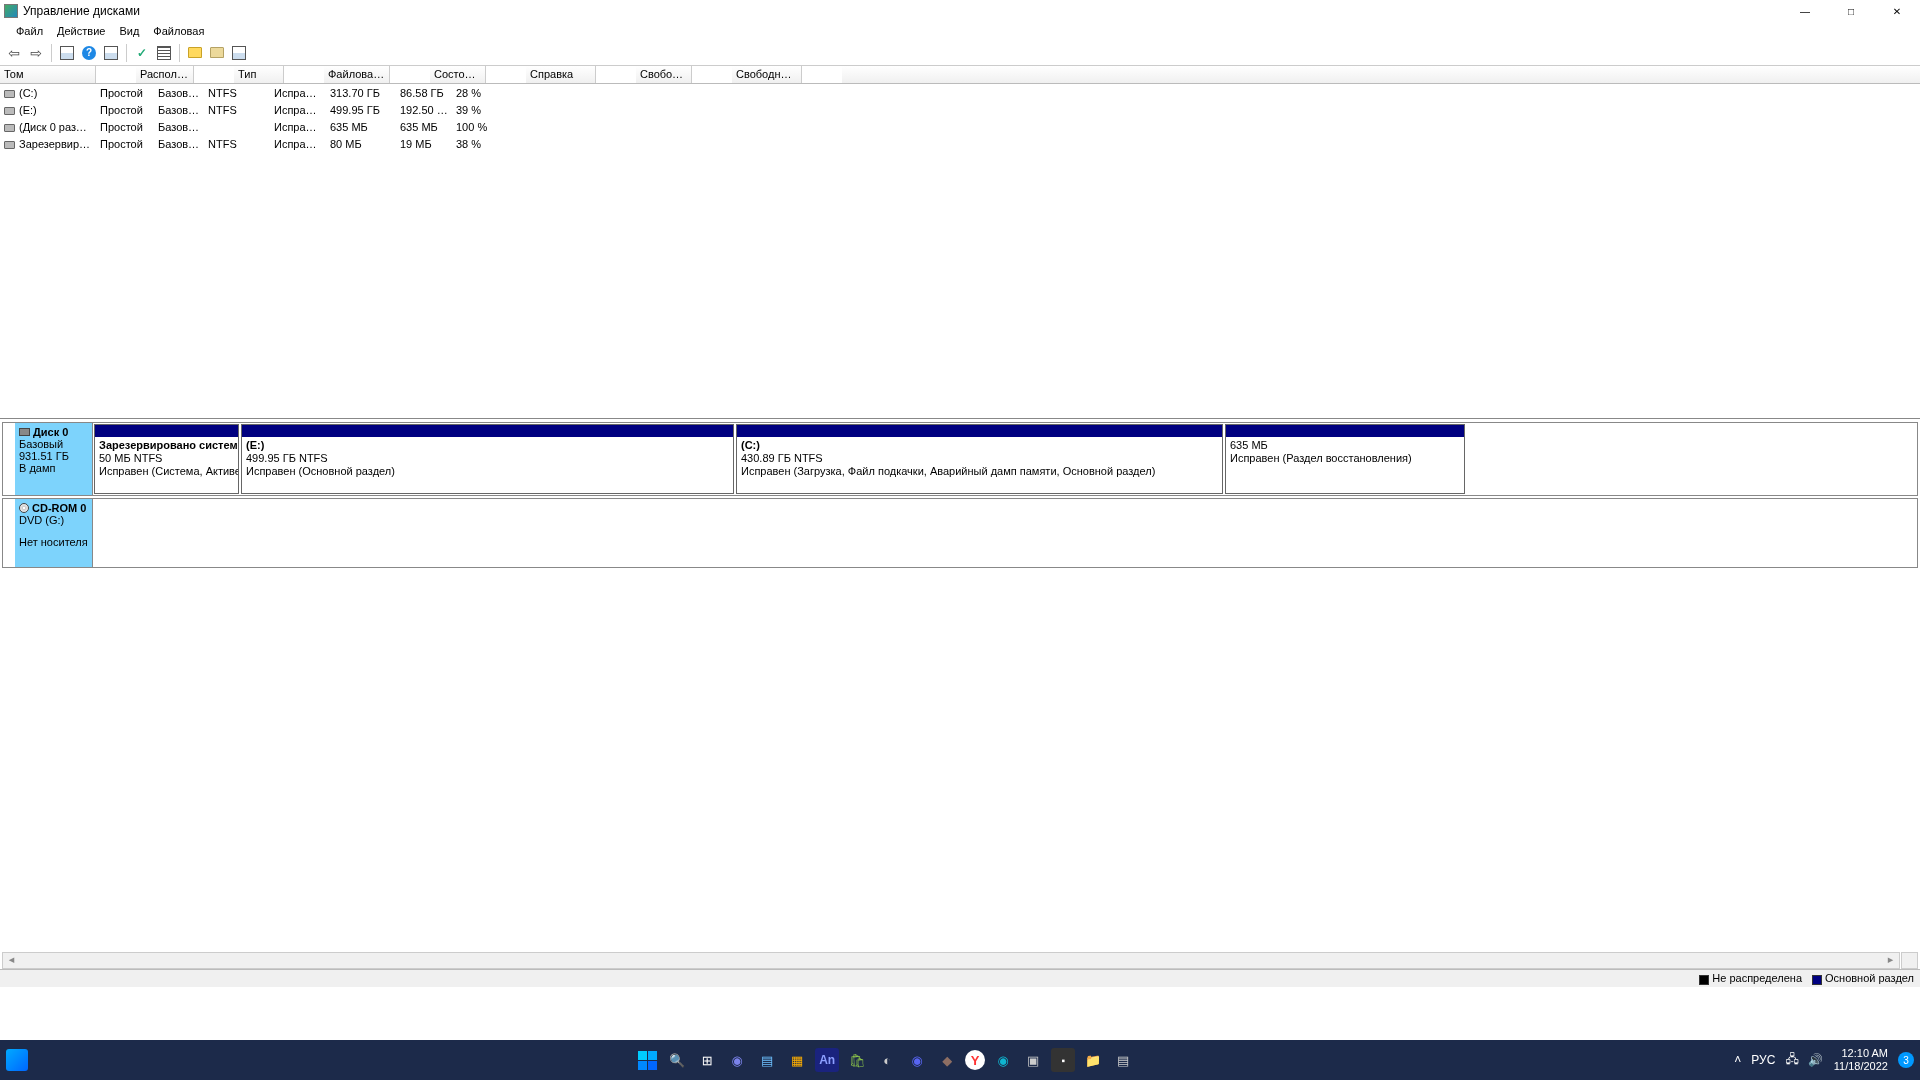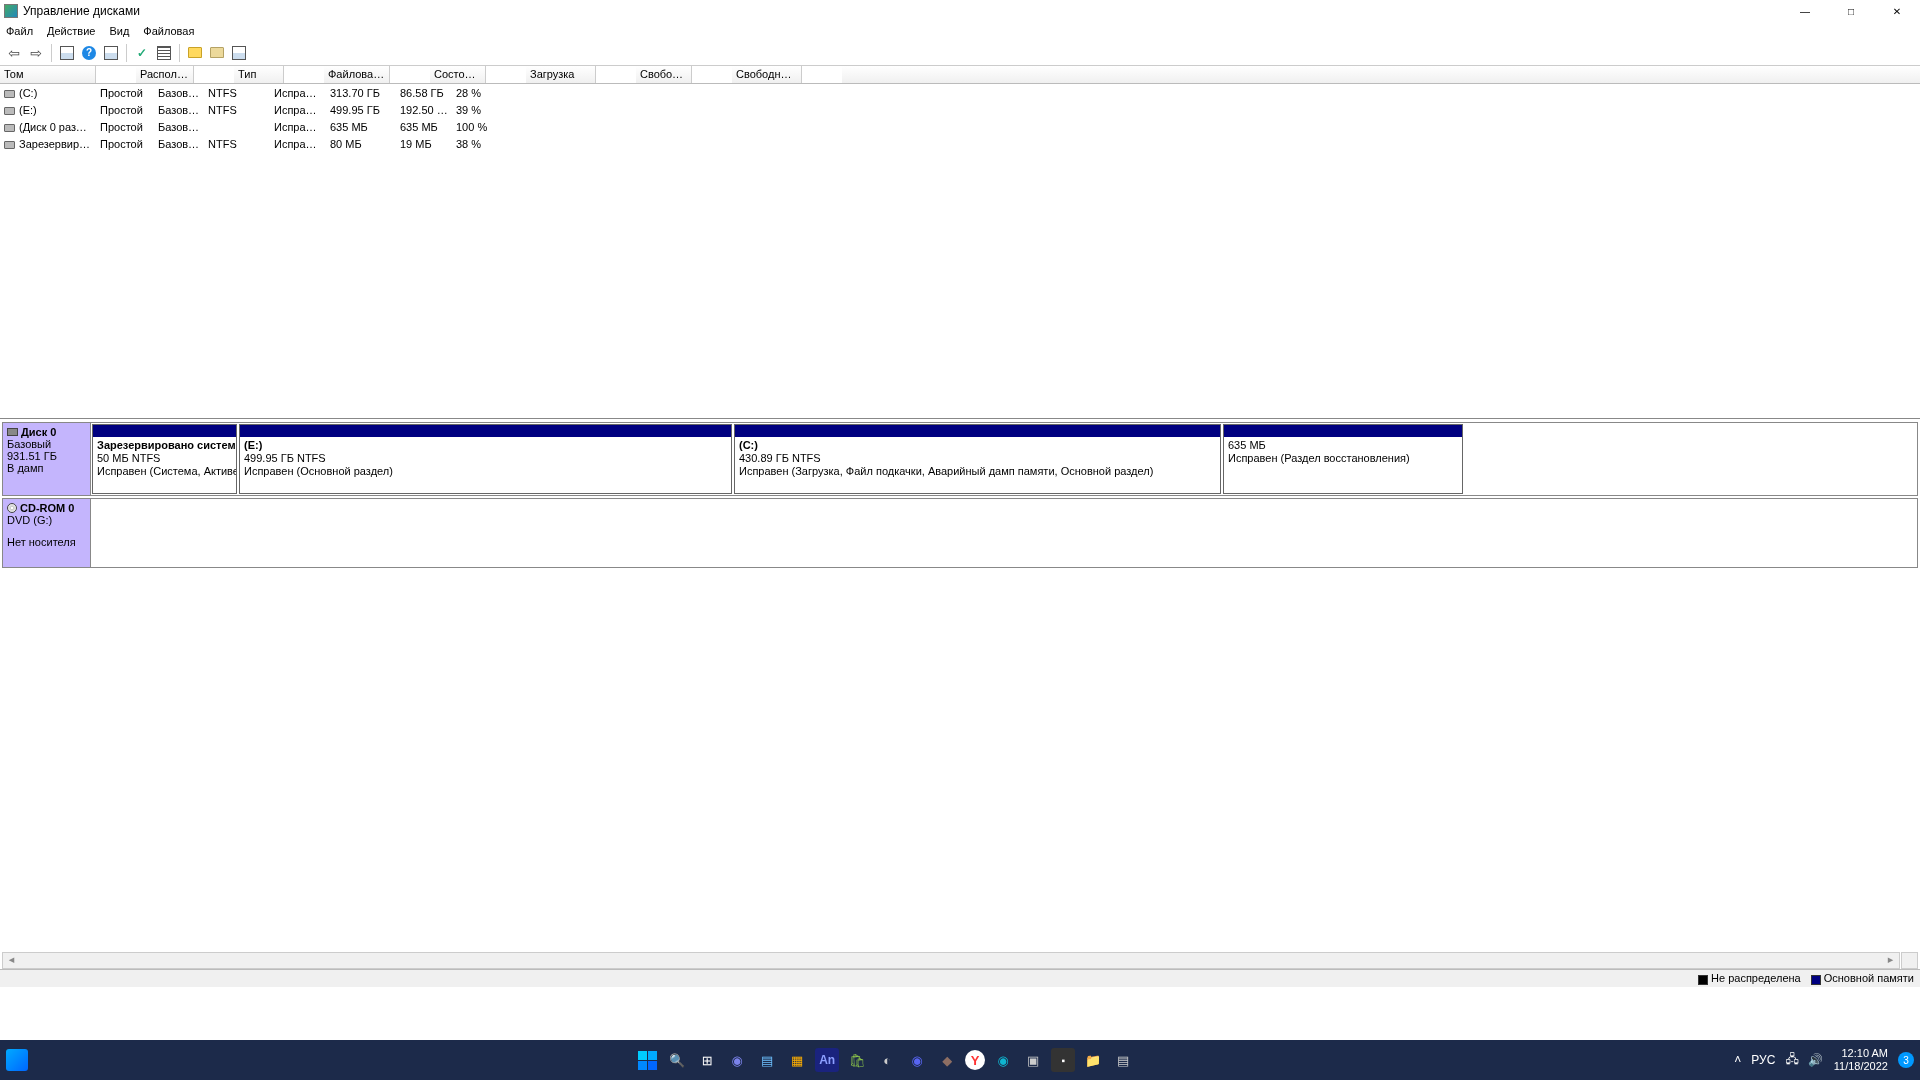--- a/index.html
+++ b/index.html
@@ -7,21 +7,21 @@
   
   
   .title-bar { display: flex; align-items: center; justify-content: space-between; height: 22px; background: #fff; padding-left: 4px; }
   .title-left { display: flex; align-items: center; gap: 5px; }
   .app-icon { width: 14px; height: 14px; background: linear-gradient(135deg,#4a6,#28b); border: 1px solid #777; }
   .title-text { font-size: 12px; }
   .win-controls { display: flex; }
   .win-btn { width: 46px; height: 22px; display: flex; align-items: center; justify-content: center; font-size: 10px; font-family: 'Segoe MDL2 Assets','Segoe UI Symbol',sans-serif; }
 
   
-  .menu-bar { display: flex; gap: 2px; padding: 2px 0; background: #fff; height: 18px; align-items: center; }
+  .menu-bar { display: flex; gap: 2px; padding: 2px 10px; background: #fff; height: 18px; align-items: center; }
   .menu-item { padding: 1px 6px; font-size: 11px; }
 
   
   .toolbar { display: flex; align-items: center; gap: 4px; padding: 2px 5px; height: 26px; border-bottom: 1px solid #ccc; background: #fff; }
   .tool-btn { width: 18px; height: 18px; display: flex; align-items: center; justify-content: center; }
   .tool-sep { width: 1px; height: 18px; background: #ccc; margin: 0 2px; }
   .arrow-l::before { content: "⇦"; color: #444; font-size: 14px; }
   .arrow-r::before { content: "⇨"; color: #444; font-size: 14px; }
   .ico-grid { width: 14px; height: 14px; border: 1px solid #555; background: linear-gradient(#fff 50%,#cde 50%); }
   .ico-help { width: 14px; height: 14px; border-radius: 50%; background: #1e88e5; color: #fff; font-size: 10px; text-align: center; line-height: 14px; font-weight: bold; }
@@ -41,21 +41,21 @@
   .col-cap { width: 70px; text-align: left; }
   .col-free { width: 56px; text-align: left; }
   .col-pct { width: 70px; text-align: left; }
   .vol-row { display: flex; height: 17px; align-items: center; }
   .vc { padding: 0 4px; font-size: 11px; overflow: hidden; white-space: nowrap; text-overflow: ellipsis; }
   .drive-icon { width: 11px; height: 8px; background: #bbb; border: 1px solid #666; display: inline-block; vertical-align: middle; margin-right: 4px; border-radius: 1px; }
 
   
   .disks { background: #fff; }
   .disk-row { display: flex; border: 1px solid #888; margin: 2px; }
-  .disk-info { width: 88px; padding: 3px 4px; background: #c4b5fd; border-right: 1px solid #888; font-size: 11px; }
+  .disk-info { width: 78px; padding: 3px 4px; background: #7dd3fc; border-right: 1px solid #888; font-size: 11px; margin-left: 12px; }
   .disk-info .dname { font-weight: bold; display: flex; align-items: center; gap: 3px; }
   .disk-icon { width: 11px; height: 8px; background: #888; border: 1px solid #444; display: inline-block; }
   .cd-icon { width: 10px; height: 10px; border-radius: 50%; border: 1px solid #444; background: radial-gradient(#fff 20%,#ccc 25%,#eee 70%); display: inline-block; }
   .partitions { display: flex; flex: 1; }
   .part { border: 1px solid #666; margin: 1px; display: flex; flex-direction: column; overflow: hidden; }
   .part-bar { height: 12px; background: #000080; flex-shrink: 0; }
   .part-body { padding: 2px 4px; font-size: 11px; line-height: 13px; display: flex; flex-direction: column; justify-content: flex-start; flex: 1; overflow: hidden; white-space: nowrap; }
   .part-name { font-weight: bold; }
   .empty-row { height: 70px; }
 
@@ -142,21 +142,21 @@
       </div>
   </div>
 
   <div class="volumes">
     <div class="vol-header">
       <div class="vh col-vol">Том</div>
       <div class="vh col-layout">Располо...</div>
       <div class="vh col-type">Тип</div>
       <div class="vh col-fs">Файловая с...</div>
       <div class="vh col-status">Состояние</div>
-      <div class="vh col-cap">Загрузка</div>
+      <div class="vh col-cap">Справка</div>
       <div class="vh col-free">Свобод...</div>
       <div class="vh col-pct">Свободно %</div>
       <div class="vh" style="flex:1;border-right:none"></div>
     </div>
     <div id="vol-rows">
         <div class="vol-row">
           <div class="vc col-vol"><span class="drive-icon"></span>(C:)</div>
           <div class="vc col-layout">Простой</div>
           <div class="vc col-type">Базовый</div>
           <div class="vc col-fs">NTFS</div>
@@ -247,21 +247,21 @@
             <div>DVD (G:)</div>
             <div style="margin-top:10px">Нет носителя</div>
           </div>
           <div class="partitions"></div>
         </div>
       </div>
   </div>
 
   <div class="legend">
     <span><span class="leg-swatch sw-unalloc"></span><span>Не распределена</span></span>
-    <span><span class="leg-swatch sw-primary"></span><span>Основной памяти</span></span>
+    <span><span class="leg-swatch sw-primary"></span><span>Основной раздел</span></span>
   </div>
   <div class="scroll-h"></div>
   <div class="scroll-stub"></div>
 </div>
 
 <div class="taskbar">
   <div class="task-left">
     <div class="widgets"></div>
   </div>
   <div class="task-center">

